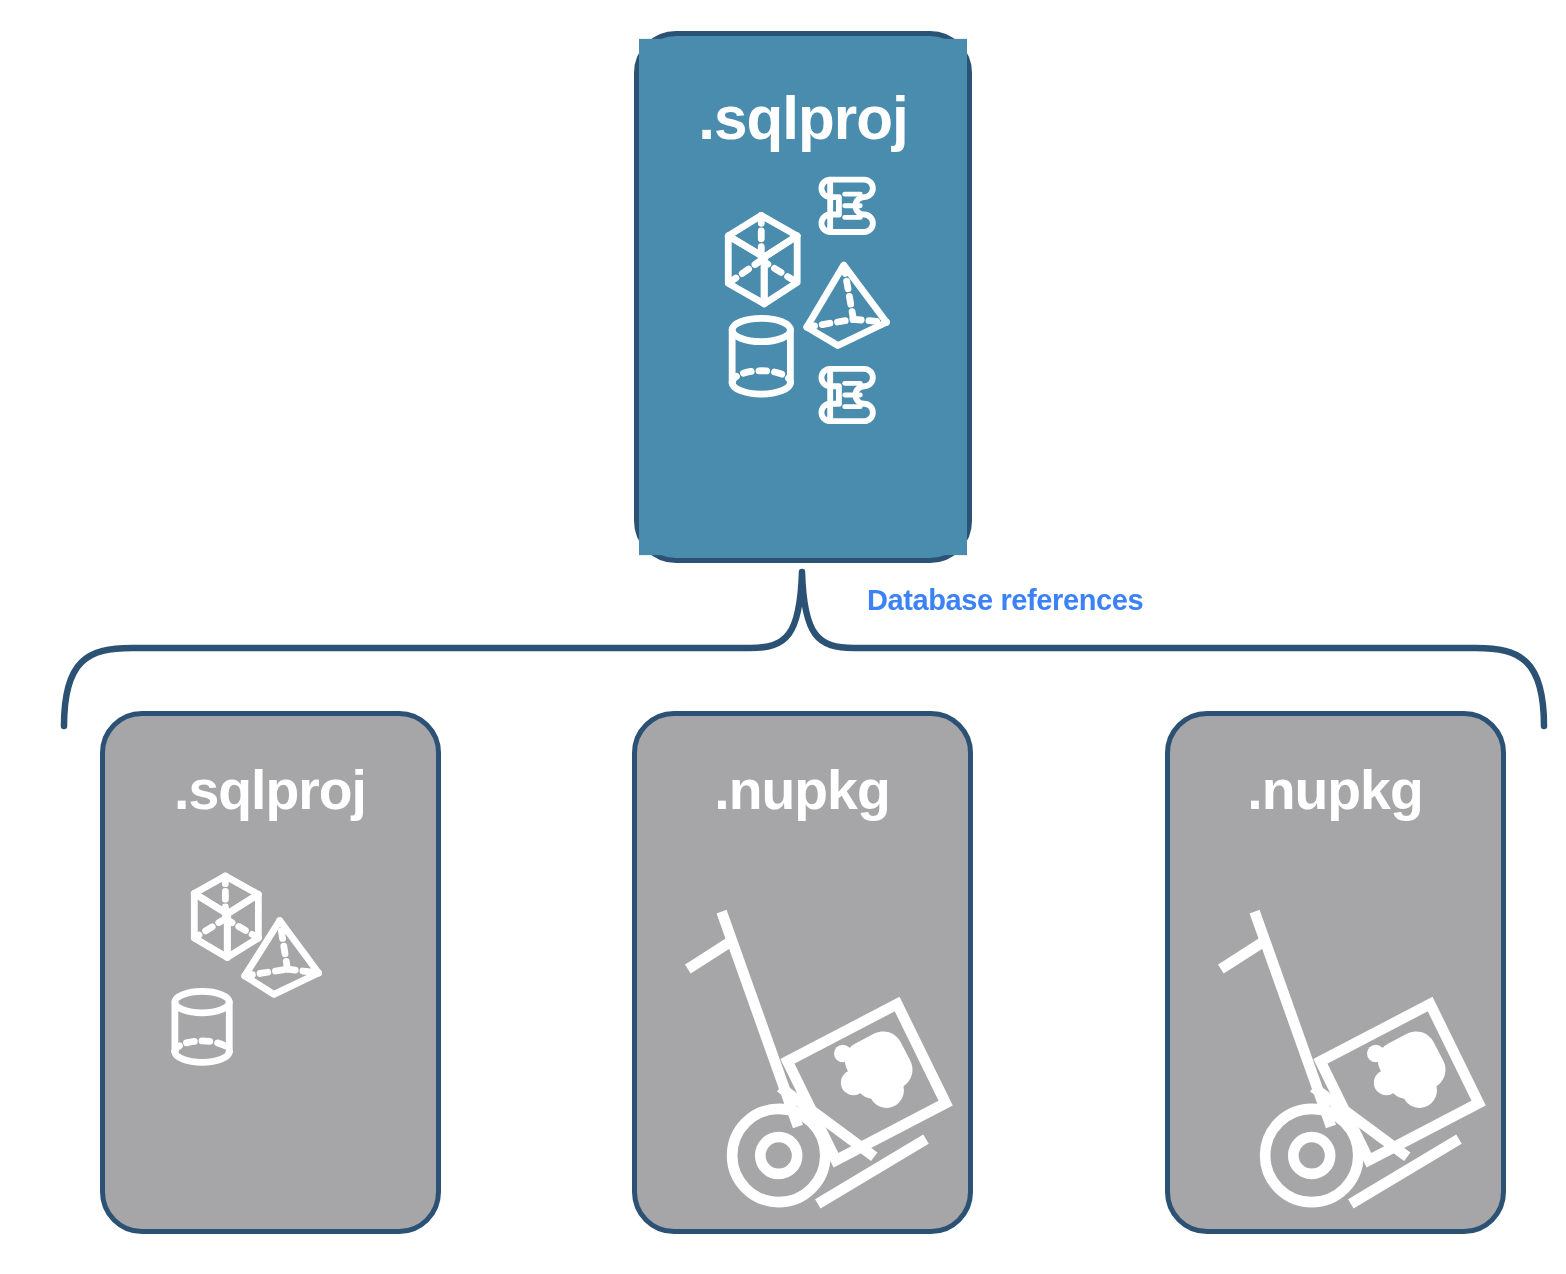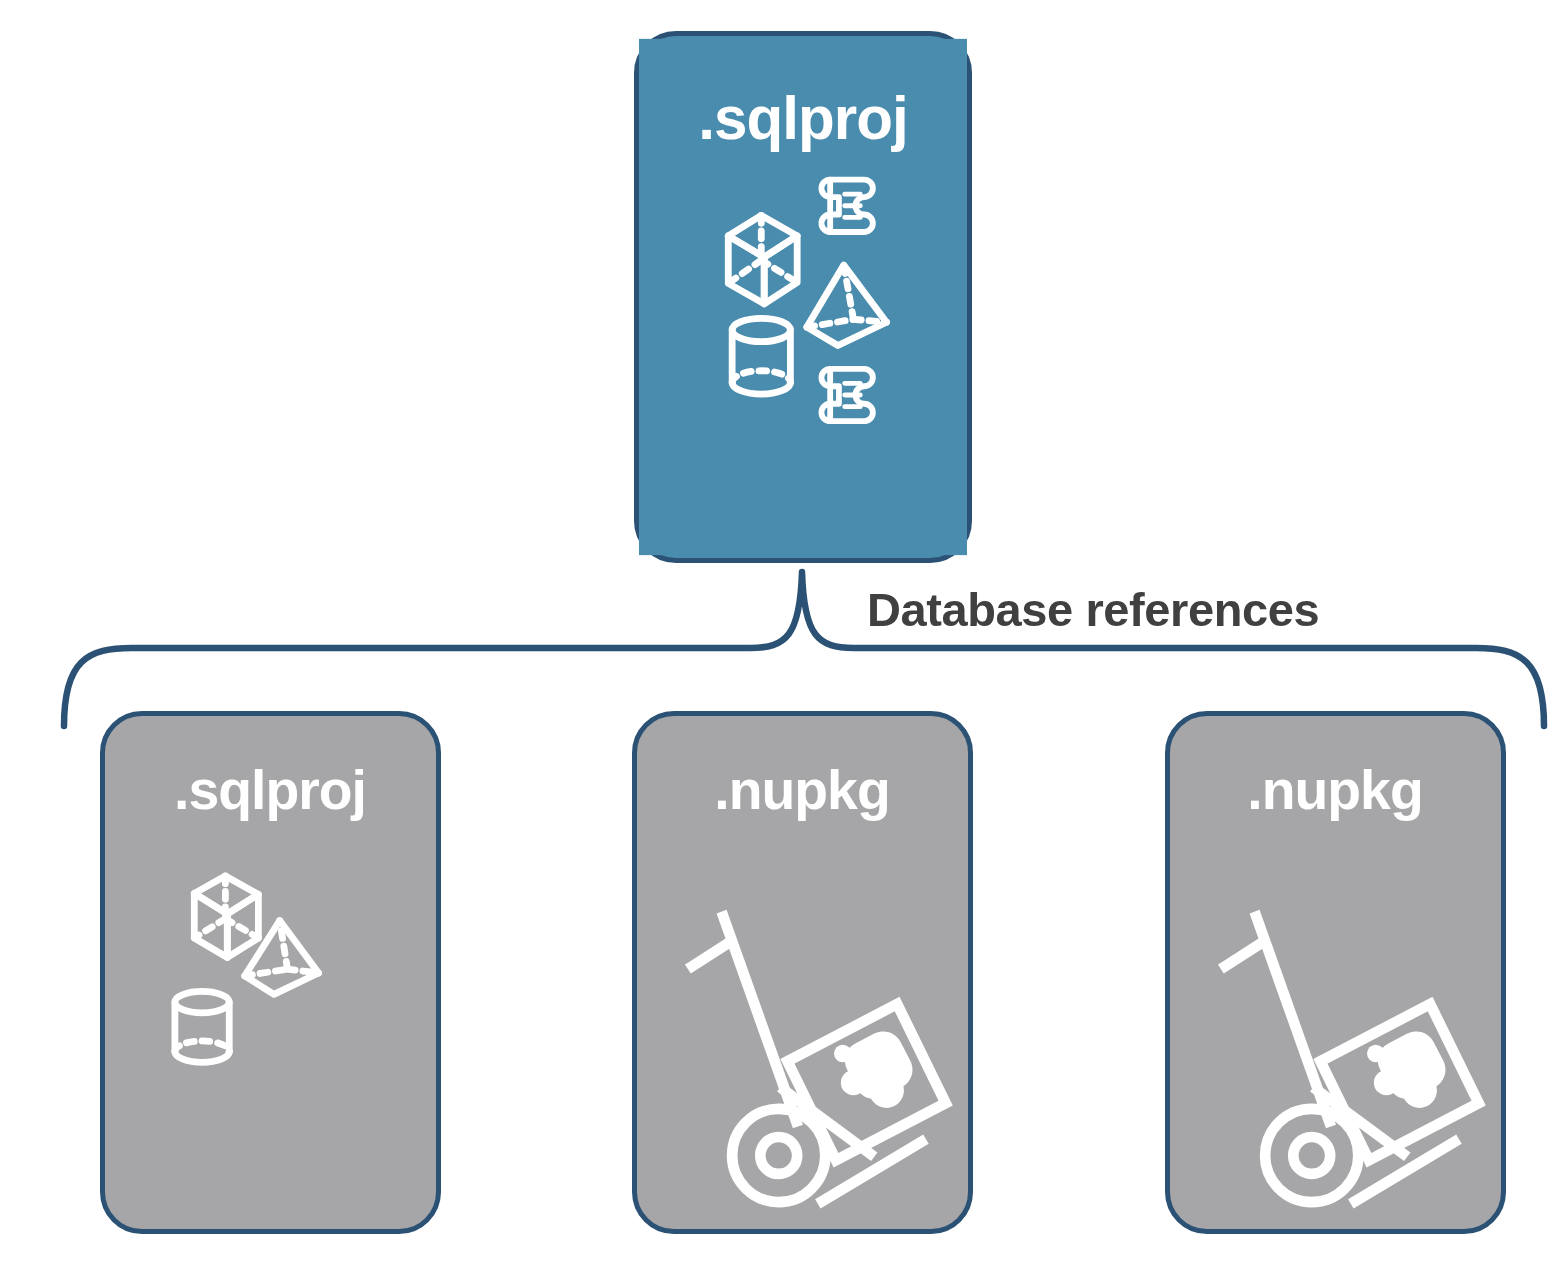--- a/index.html
+++ b/index.html
@@ -56,23 +56,23 @@
     top: 0;
     width: 1566px;
     height: 1274px;
     pointer-events: none;
   }
 
   #bracket-label {
     position: absolute;
     left: 843px;
     top: 586px;
-    font-size: 47px;
+    font-size: 29px;
     font-weight: bold;
-    color: #404040;
+    color: #3b82f6;
     letter-spacing: -0.4px;
     white-space: nowrap;
     line-height: 1;
     user-select: none;
   }
 </style>
 </head>
 <body>
 
 <div id="canvas">

